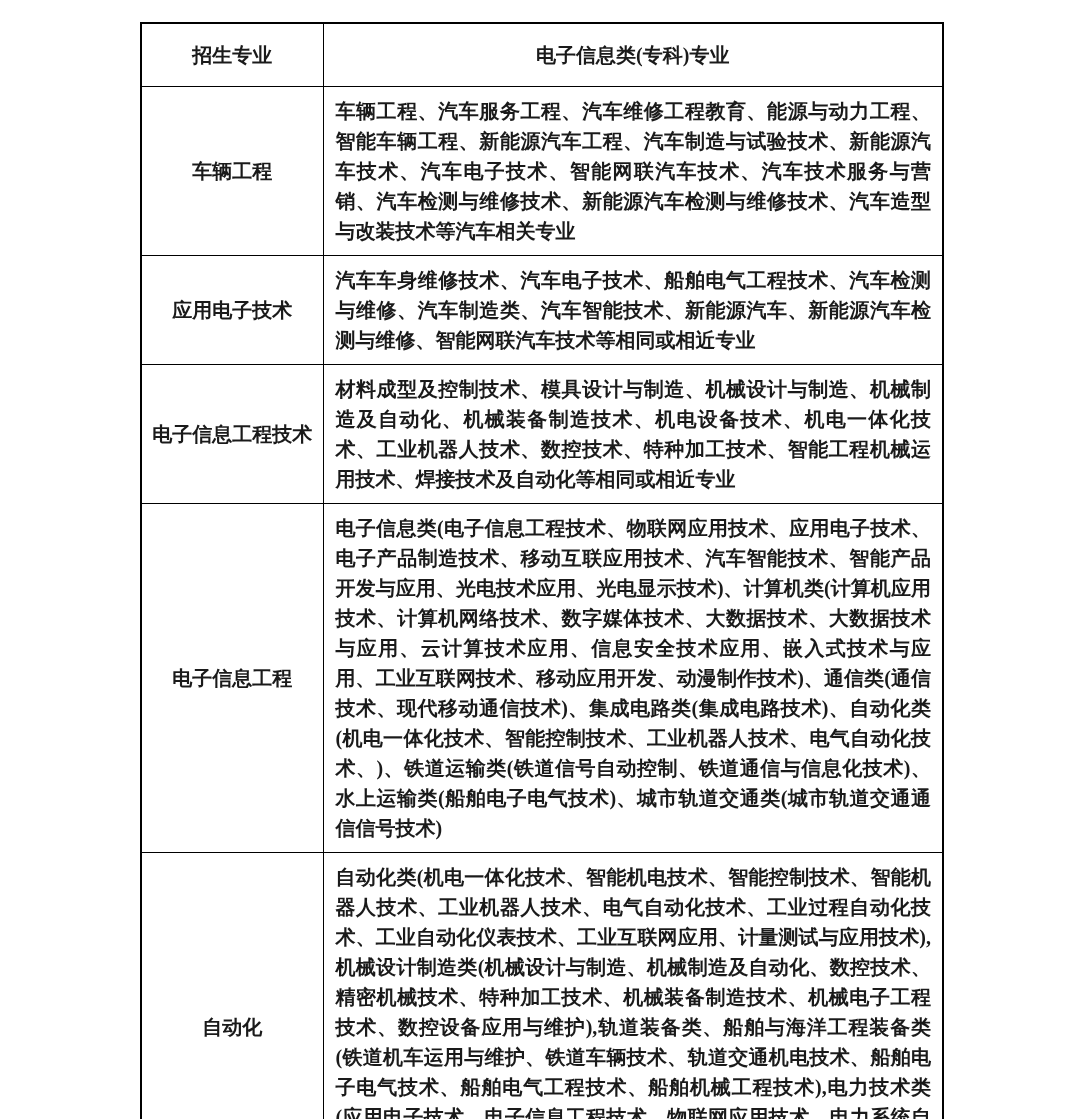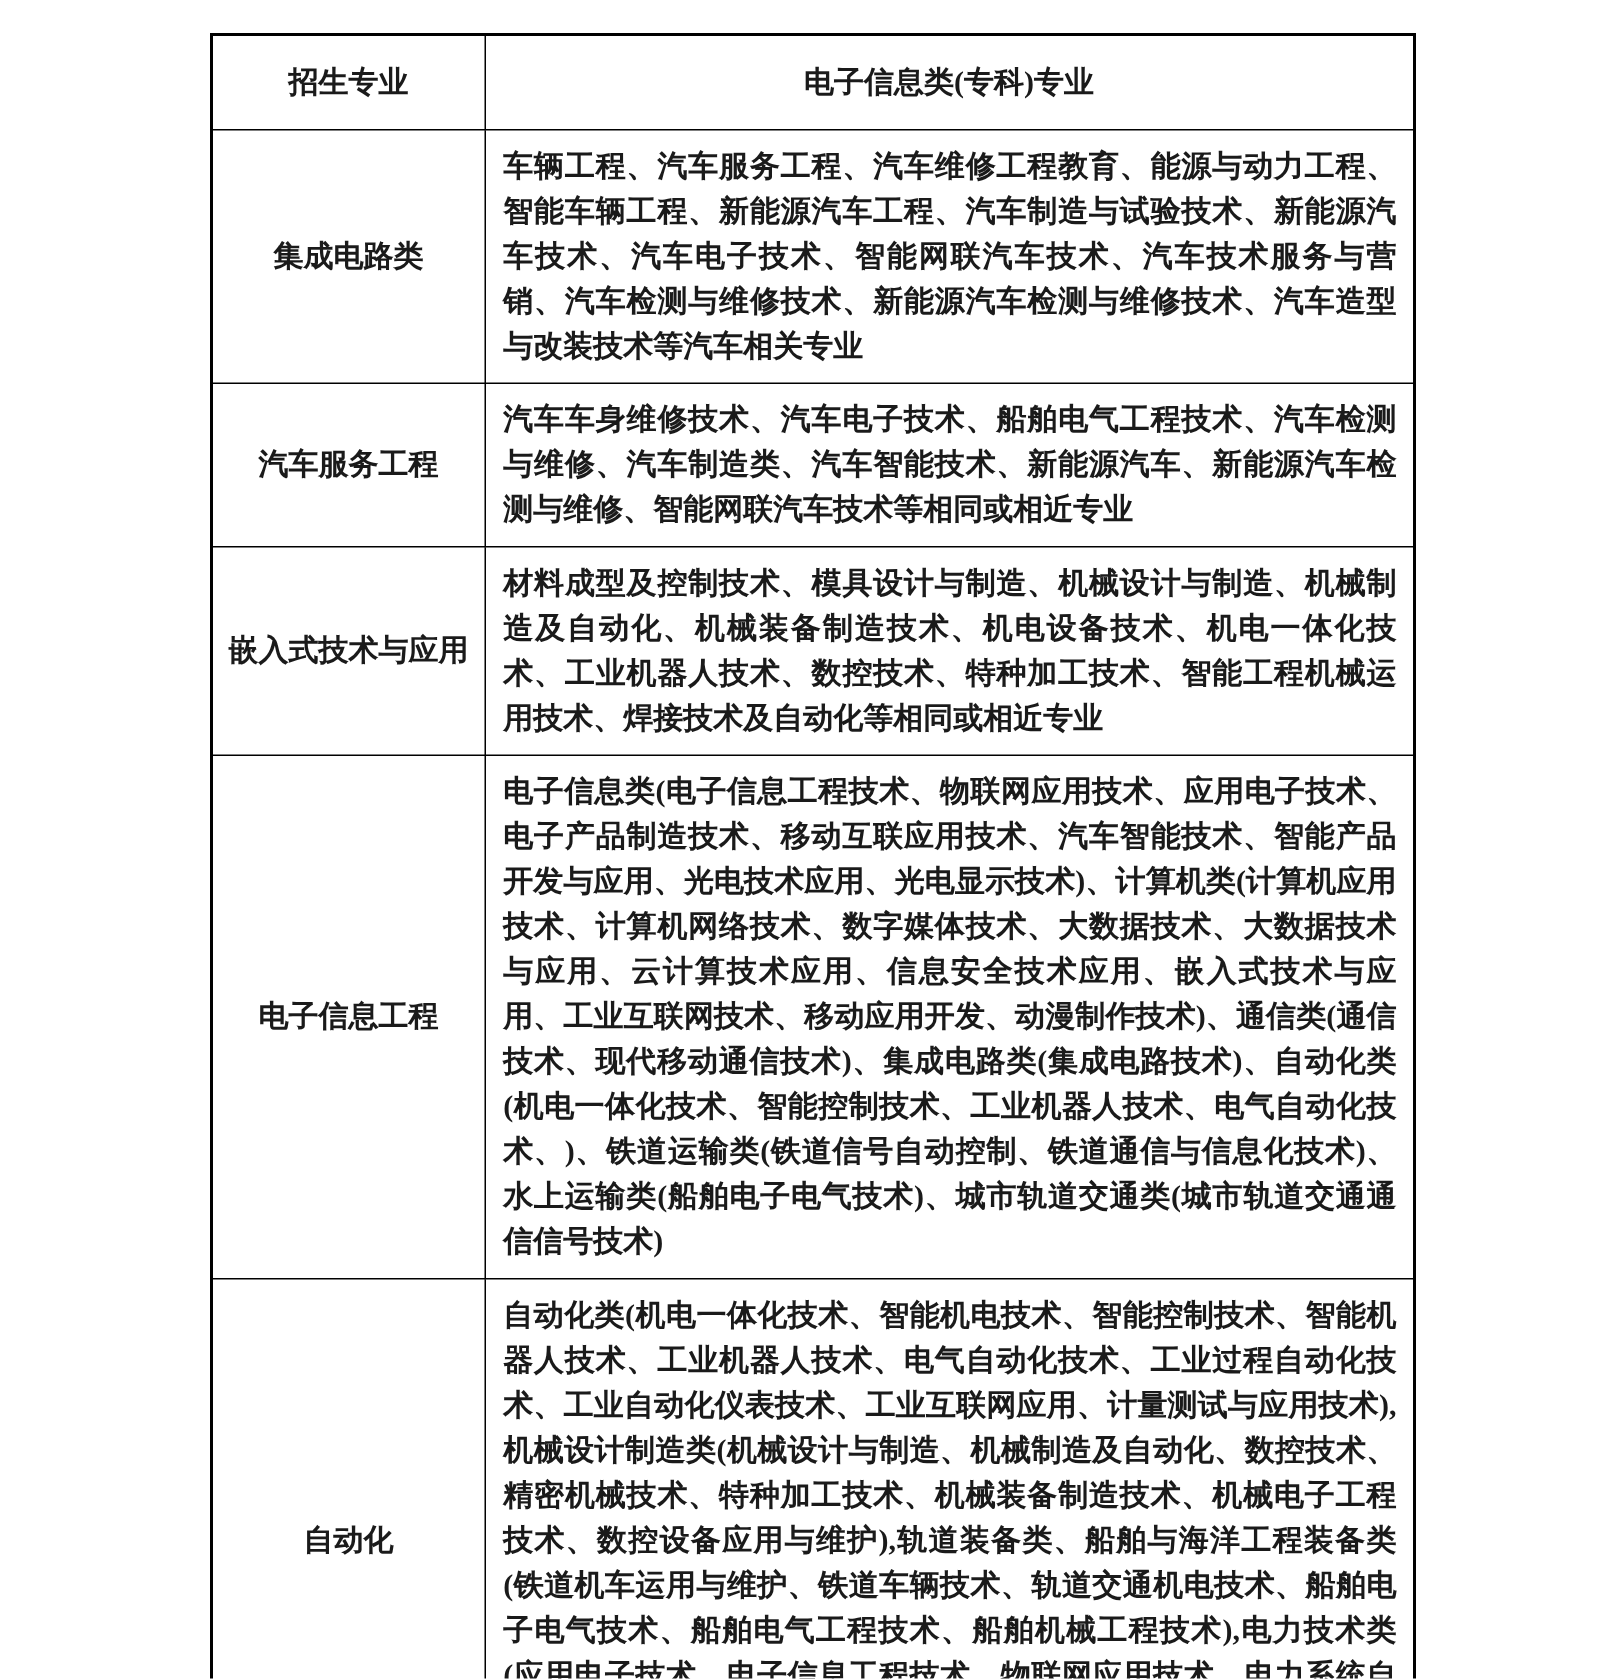--- a/index.html
+++ b/index.html
@@ -58,29 +58,29 @@
     <col style="width:620px">
   </colgroup>
   <thead>
     <tr style="height:46px">
       <th class="head-cell">招生专业</th>
       <th class="head-cell">电子信息类(专科)专业</th>
     </tr>
   </thead>
   <tbody>
     <tr style="height:148px">
-      <th class="major-cell">集成电路类</th>
+      <th class="major-cell">车辆工程</th>
       <td class="eligible-cell">车辆工程、汽车服务工程、汽车维修工程教育、能源与动力工程、智能车辆工程、新能源汽车工程、汽车制造与试验技术、新能源汽车技术、汽车电子技术、智能网联汽车技术、汽车技术服务与营销、汽车检测与维修技术、新能源汽车检测与维修技术、汽车造型与改装技术等汽车相关专业</td>
     </tr>
     <tr style="height:100px">
-      <th class="major-cell">汽车服务工程</th>
+      <th class="major-cell">应用电子技术</th>
       <td class="eligible-cell">汽车车身维修技术、汽车电子技术、船舶电气工程技术、汽车检测与维修、汽车制造类、汽车智能技术、新能源汽车、新能源汽车检测与维修、智能网联汽车技术等相同或相近专业</td>
     </tr>
     <tr style="height:124px">
-      <th class="major-cell">嵌入式技术与应用</th>
+      <th class="major-cell">电子信息工程技术</th>
       <td class="eligible-cell">材料成型及控制技术、模具设计与制造、机械设计与制造、机械制造及自动化、机械装备制造技术、机电设备技术、机电一体化技术、工业机器人技术、数控技术、特种加工技术、智能工程机械运用技术、焊接技术及自动化等相同或相近专业</td>
     </tr>
     <tr style="height:334px">
       <th class="major-cell">电子信息工程</th>
       <td class="eligible-cell">电子信息类(电子信息工程技术、物联网应用技术、应用电子技术、电子产品制造技术、移动互联应用技术、汽车智能技术、智能产品开发与应用、光电技术应用、光电显示技术)、计算机类(计算机应用技术、计算机网络技术、数字媒体技术、大数据技术、大数据技术与应用、云计算技术应用、信息安全技术应用、嵌入式技术与应用、工业互联网技术、移动应用开发、动漫制作技术)、通信类(通信技术、现代移动通信技术)、集成电路类(集成电路技术)、自动化类(机电一体化技术、智能控制技术、工业机器人技术、电气自动化技术、)、铁道运输类(铁道信号自动控制、铁道通信与信息化技术)、水上运输类(船舶电子电气技术)、城市轨道交通类(城市轨道交通通信信号技术)</td>
     </tr>
     <tr style="height:338px">
       <th class="major-cell">自动化</th>
       <td class="eligible-cell">自动化类(机电一体化技术、智能机电技术、智能控制技术、智能机器人技术、工业机器人技术、电气自动化技术、工业过程自动化技术、工业自动化仪表技术、工业互联网应用、计量测试与应用技术),机械设计制造类(机械设计与制造、机械制造及自动化、数控技术、精密机械技术、特种加工技术、机械装备制造技术、机械电子工程技术、数控设备应用与维护),轨道装备类、船舶与海洋工程装备类(铁道机车运用与维护、铁道车辆技术、轨道交通机电技术、船舶电子电气技术、船舶电气工程技术、船舶机械工程技术),电力技术类(应用电子技术、电子信息工程技术、物联网应用技术、电力系统自动化技术、供用电技术、电气系统自动化技术、电力系统继电保护技术),通信类、计算机类、新能源发电工程类等专业</td>
     </tr>

